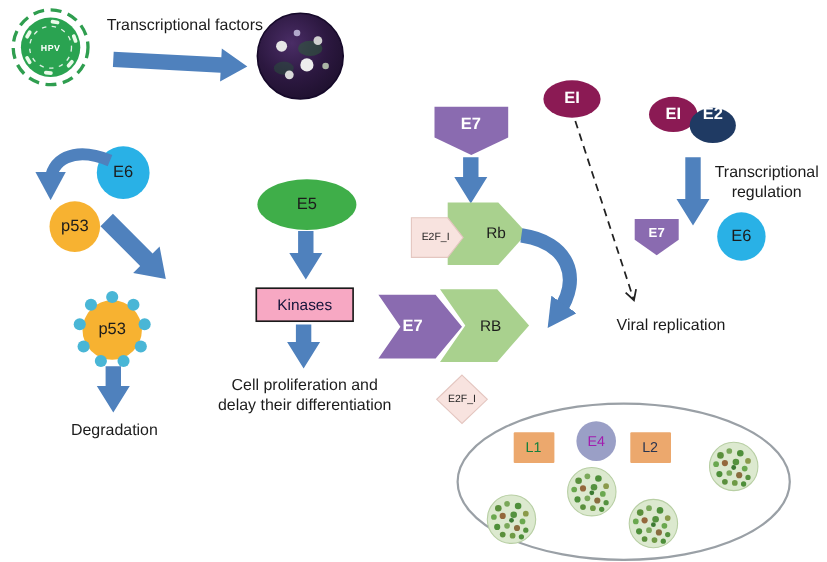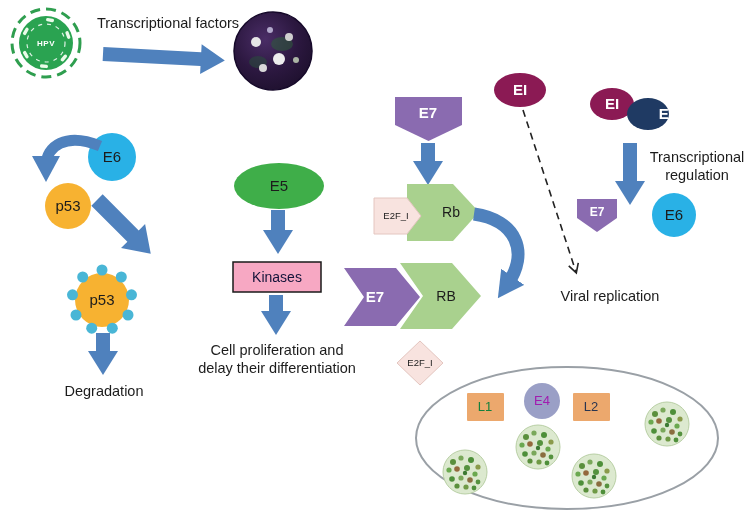--- a/index.html
+++ b/index.html
@@ -195,21 +195,21 @@
   <div class="lbl s" style="left:396px;top:216px;">E2F_I</div>
   <div class="lbl" style="left:451px;top:212px;font-size:14px;">Rb</div>
   <div class="lbl w" style="left:375px;top:297px;">E7</div>
   <div class="lbl" style="left:446px;top:296px;font-size:14px;">RB</div>
   <div class="lbl s" style="left:420px;top:363px;">E2F_I</div>
 
   <div class="lbl w" style="left:520px;top:90px;">EI</div>
   <div class="lbl cap" style="left:610px;top:297px;">Viral replication</div>
 
   <div class="lbl w" style="left:612px;top:104px;">EI</div>
-  <div class="lbl w" style="left:648px;top:114px;padding-left:40px;">E2</div>
+  <div class="lbl w" style="left:648px;top:104px;">E2</div>
   <div class="lbl cap" style="left:697px;top:158px;">Transcriptional</div>
   <div class="lbl cap" style="left:697px;top:176px;">regulation</div>
   <div class="lbl w" style="left:597px;top:212px;font-size:12px;">E7</div>
   <div class="lbl" style="left:674px;top:215px;">E6</div>
 
   <div class="lbl" style="left:485px;top:407px;font-size:13px;color:#15803d;">L1</div>
   <div class="lbl" style="left:542px;top:401px;font-size:13px;color:#a21caf;">E4</div>
   <div class="lbl" style="left:591px;top:407px;font-size:13px;color:#2a3550;">L2</div>
 
 </div>

